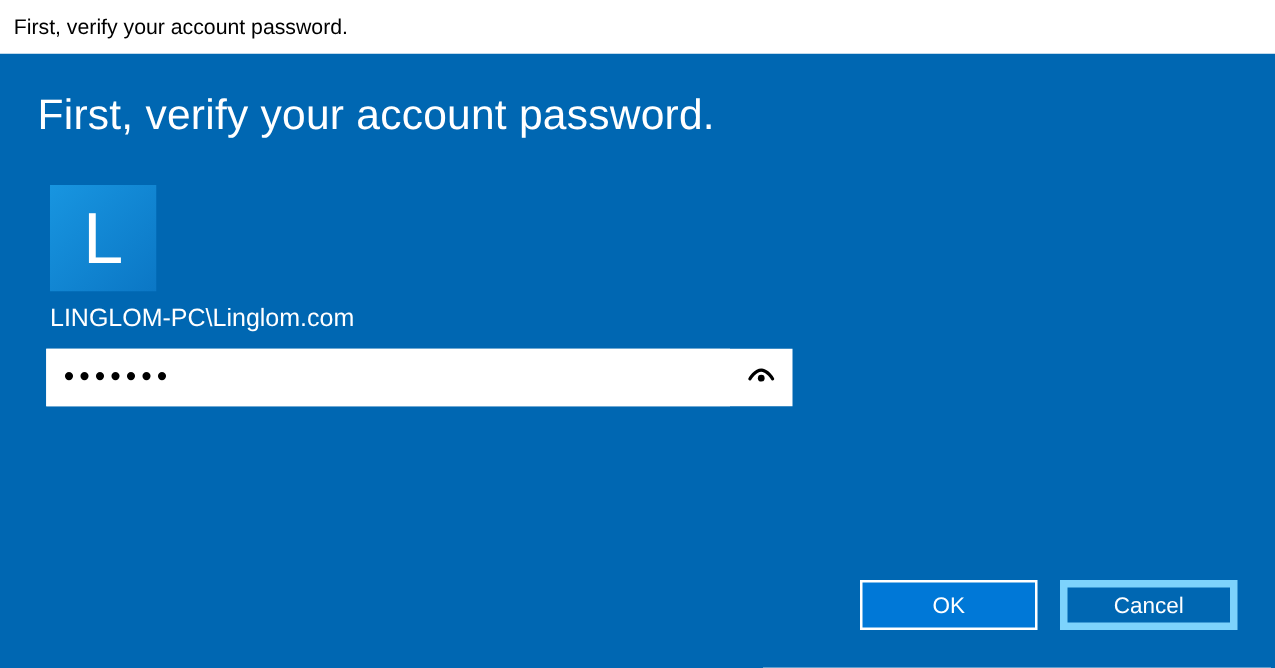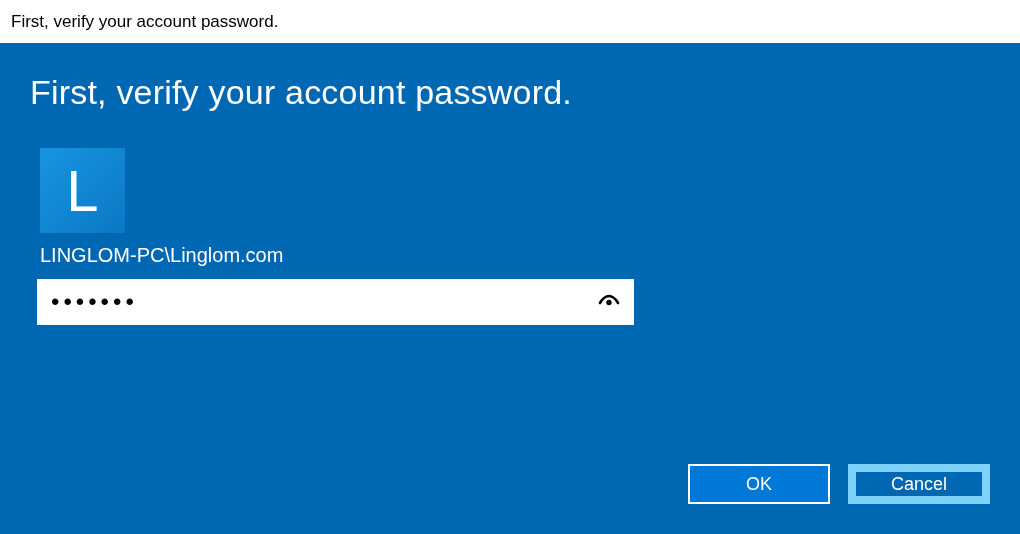--- a/index.html
+++ b/index.html
@@ -101,21 +101,21 @@
       position: absolute;
       bottom: 30px;
       right: 30px;
       display: flex;
       gap: 18px;
     }
     .dlg-btn {
       min-width: 142px;
       height: 40px;
       background: #0067b2;
-      border: 8px solid #7dd3fc;
+      border: 6px solid #7dd3fc;
       color: #ffffff;
       font-size: 18px;
       font-family: inherit;
       cursor: pointer;
       display: flex;
       align-items: center;
       justify-content: center;
     }
     .dlg-btn.primary {
       background: #0078d7;

